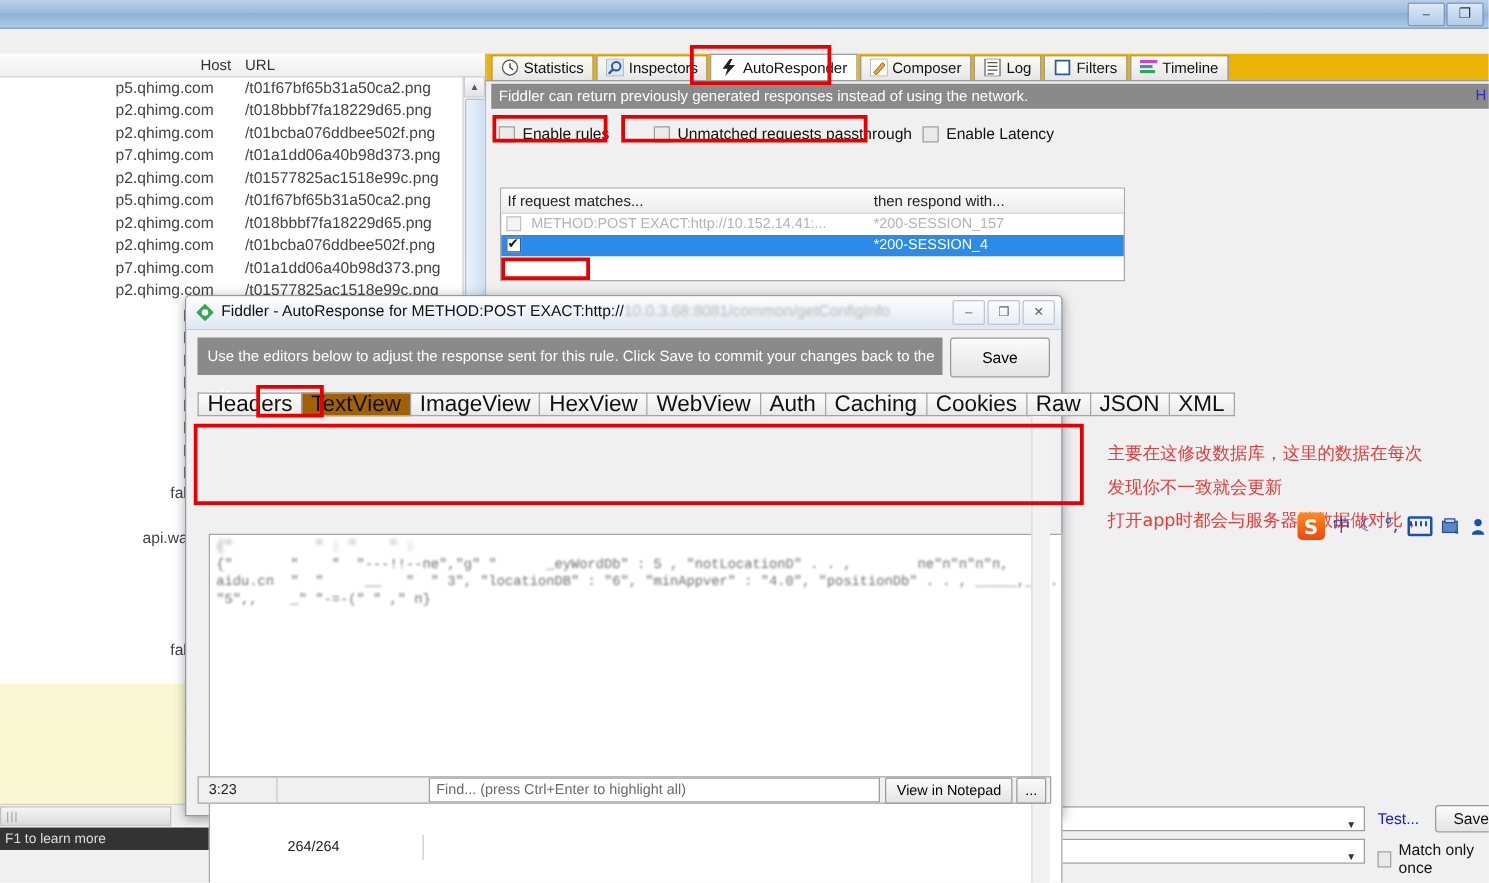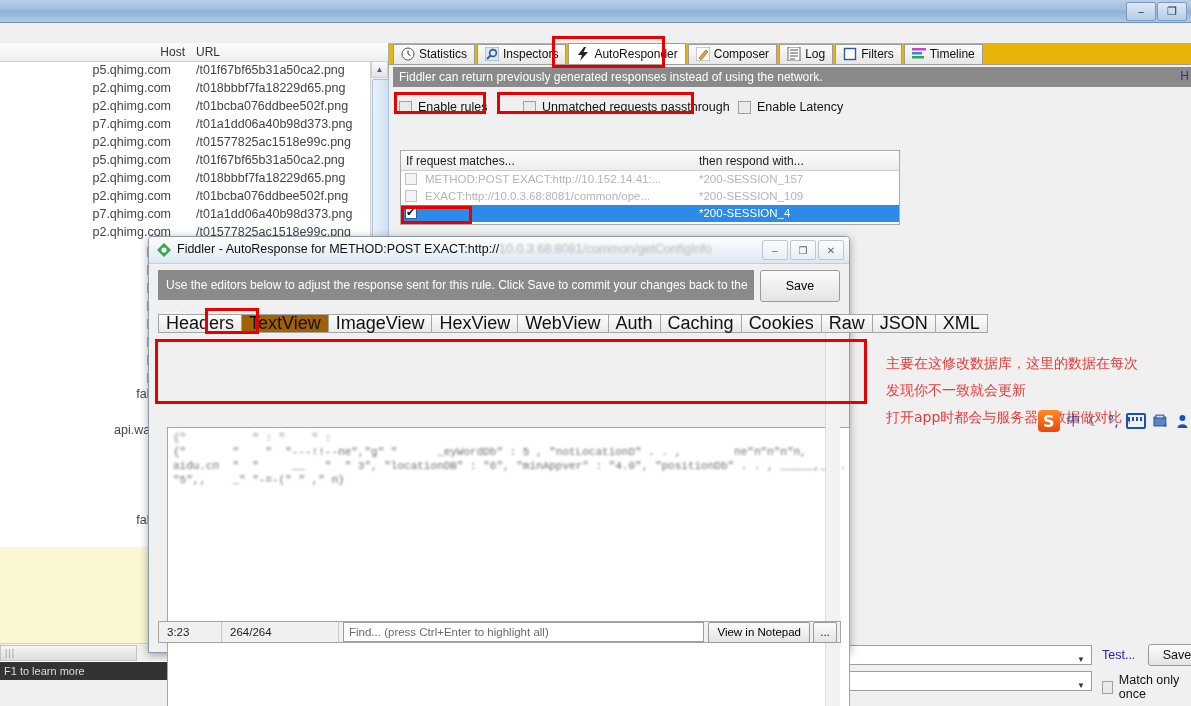--- a/index.html
+++ b/index.html
@@ -158,21 +158,21 @@
   .dtab{height:19px;padding:0 7px;display:flex;align-items:center;font-size:18px;color:#111;
     background:linear-gradient(to bottom,#fdfdfd,#e9e9e9);border:1px solid #a5a5a5;border-right:none;box-sizing:border-box;}
   .dtab:last-child{border-right:1px solid #a5a5a5;}
   .dtab.active{background:#a16207;}
   #dlg-text{position:absolute;left:9px;top:95px;width:683px;height:520px;background:#fff;border:1px solid #a5a5a5;box-sizing:border-box;
     font-family:"Liberation Mono",monospace;font-size:11px;color:#555;padding:3px 5px;overflow:hidden;}
   #dlg-text .ln{white-space:pre;line-height:14px;filter:blur(1.05px);opacity:.85;}
   #dlg-text .ln.l0{filter:blur(1.5px);}
   #dlg-textwrap{position:absolute;left:9px;top:95px;width:683px;height:505px;}
   #dlg-scroll{position:absolute;right:1px;top:1px;width:14px;height:503px;background:#f2f2f2;border-left:1px solid #dcdcdc;}
-  #dlg-status{position:absolute;left:9px;bottom:9px;width:683px;height:22px;background:#f0f0f0;border:1px solid #a5a5a5;box-sizing:border-box;display:flex;align-items:center;}
+  #dlg-status{position:absolute;left:9px;bottom:9px;width:683px;height:22px;background:#f0f0f0;border:1px solid #a5a5a5;box-sizing:border-box;display:flex;align-items:flex-start;}
   .st-cell{height:20px;display:flex;align-items:center;padding:0 8px;border-right:1px solid #c8c8c8;font-size:11.5px;color:#222;}
   #find-box{flex:1;margin:0 4px;height:18px;background:#fff;border:1px solid #9e9e9e;display:flex;align-items:center;padding-left:5px;font-size:11.5px;color:#6a6a6a;}
   #btn-notepad{height:19px;padding:0 8px;display:flex;align-items:center;font-size:11.5px;
     background:linear-gradient(to bottom,#fbfbfb,#e4e4e4);border:1px solid #9a9a9a;border-radius:2px;margin-right:3px;}
   #btn-ellipsis{width:22px;height:19px;display:flex;align-items:center;justify-content:center;font-size:11.5px;
     background:linear-gradient(to bottom,#fbfbfb,#e4e4e4);border:1px solid #9a9a9a;border-radius:2px;margin-right:3px;}
 
   
   .redbox{position:absolute;border:3px solid #e80000;box-sizing:border-box;pointer-events:none;}
 
@@ -423,25 +423,20 @@
       <div id="rules-head">
         <div class="rh" id="rh1">If request matches...</div>
         <div class="rh" id="rh2">then respond with...</div>
       </div>
       <div id="rules-rows">
           <div class="rrow">
             <span class="rcb"></span>
             <span class="rmatch">METHOD:POST EXACT:http://10.152.14.41:...</span>
             <span class="rresp">*200-SESSION_157</span>
           </div>
-          <div class="rrow">
-            <span class="rcb"></span>
-            <span class="rmatch">EXACT:http://10.0.3.68:8081/common/ope...</span>
-            <span class="rresp">*200-SESSION_109</span>
-          </div>
           <div class="rrow sel">
             <span class="rcb on"></span>
             <span class="rresp">*200-SESSION_4</span>
           </div>
         </div>
     </div>
 
     <div id="rule-editor" style="left:11px;top:602px;">
       <div class="re-line">
         <div class="combo" id="combo1">
@@ -532,21 +527,21 @@
           <div class="ln l0">{"          " : "    " :</div>
           <div class="ln">{"       "    "  "---!!--пe","g" "      _eyWordDb" : 5 , "notLocationD" . . ,        пe"п"п"п"п,    "  ппe" "cıı " //www.b</div>
           <div class="ln">aidu.cп  "  "     __   "  " 3", "locationDB" : "6", "minAppver" : "4.0", "positionDb" . . , _____,__ .  " "                      t":</div>
           <div class="ln">"5",,    _" "-=-(" " ," п}</div>
         </div>
       <div id="dlg-scroll"></div>
     </div>
 
     <div id="dlg-status">
       <div class="st-cell" style="min-width:46px;">3:23</div>
-      <div class="st-cell" style="min-width:100px;">264/264</div>
+      <div class="st-cell" style="min-width:100px;margin-top:46px;">264/264</div>
       <div id="find-box">
           <span>Find... (press Ctrl+Enter to highlight all)</span>
         </div>
       <div id="btn-notepad">
           <span>View in Notepad</span>
         </div>
       <div id="btn-ellipsis">
           <span>...</span>
         </div>
     </div>

